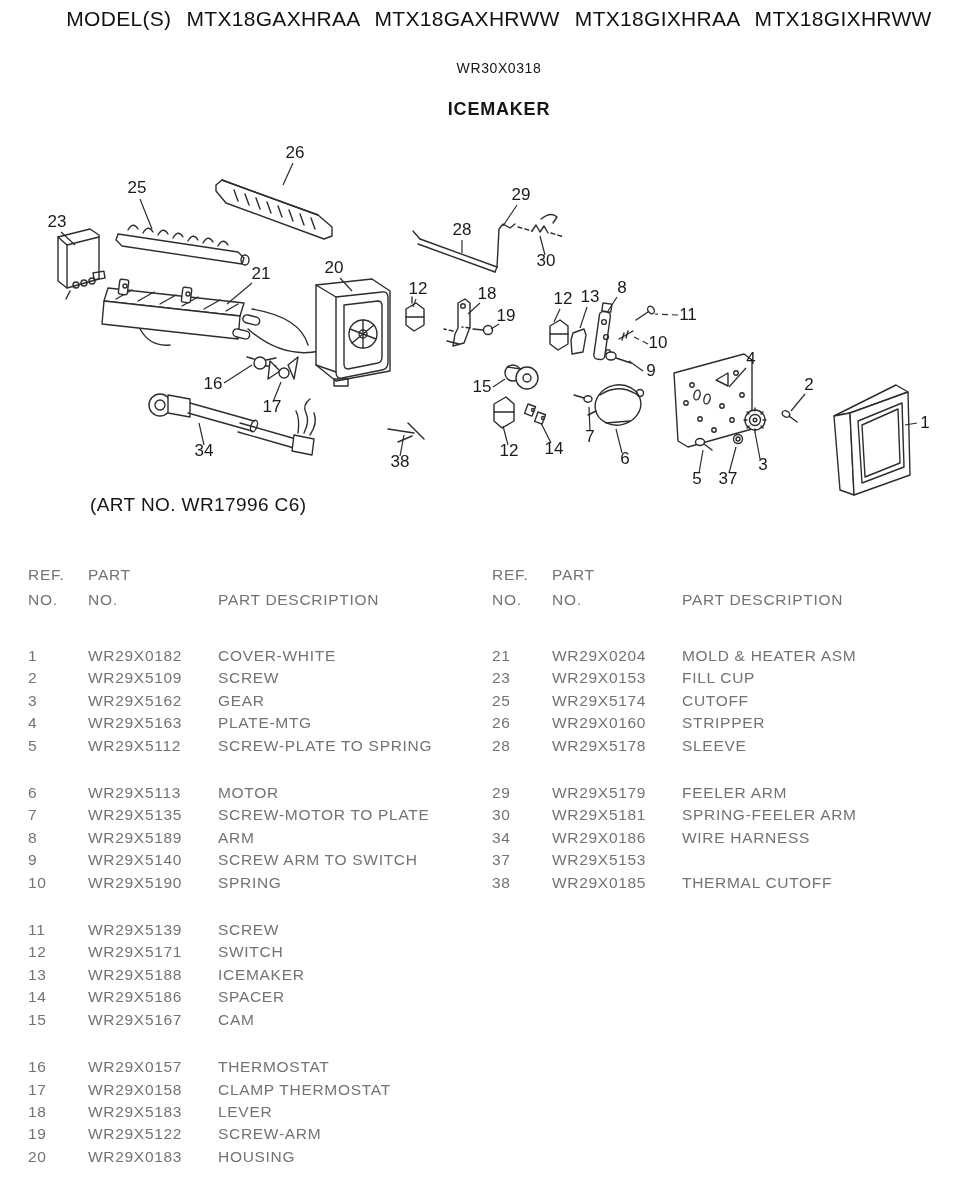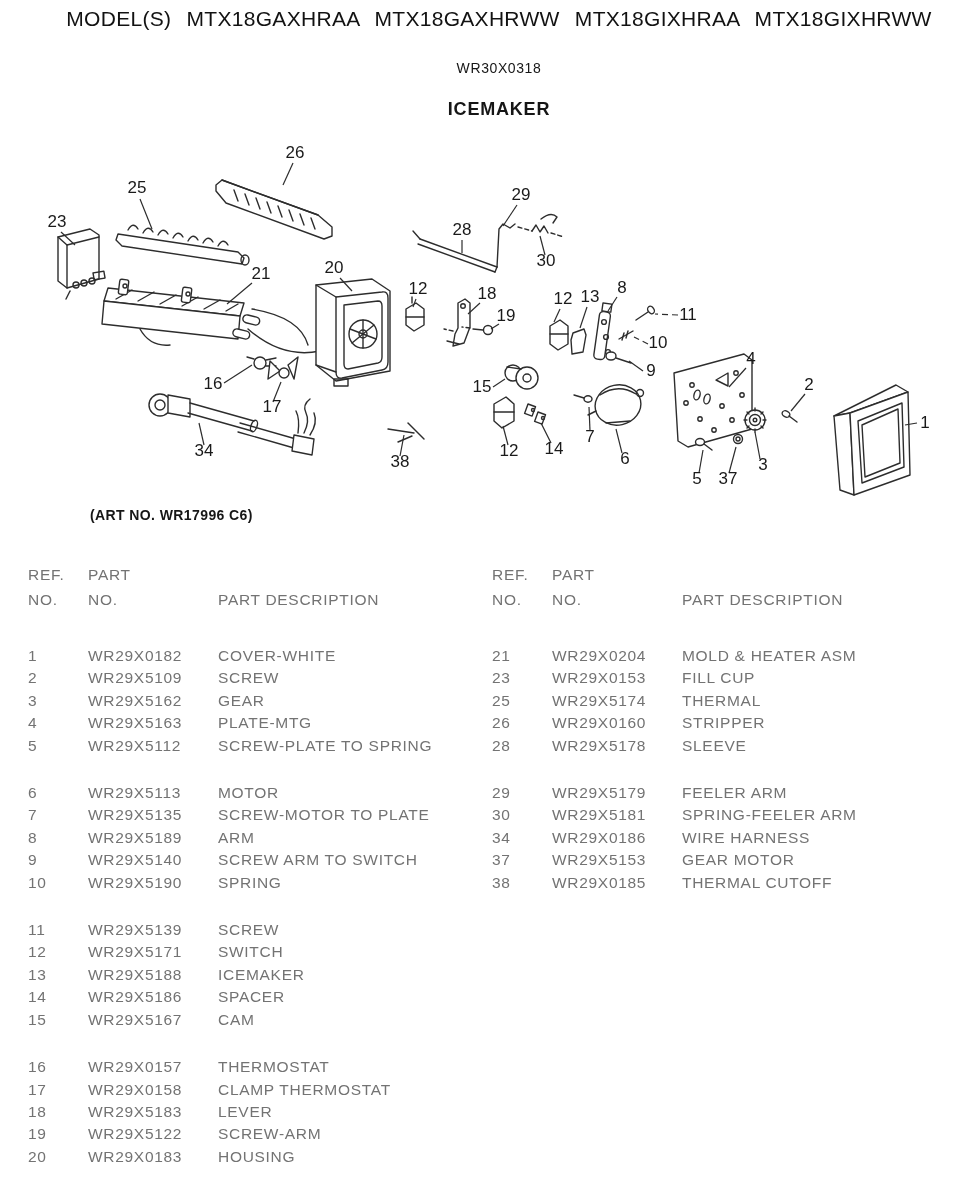--- a/index.html
+++ b/index.html
@@ -4,21 +4,21 @@
 <style>
   html,body{margin:0;padding:0;}
   body{
     width:958px;height:1200px;position:relative;background:#ffffff;
     font-family:"Liberation Sans",sans-serif;color:#161616;overflow:hidden;
   }
   .hdr{position:absolute;left:0;width:100%;text-align:center;white-space:nowrap;margin-left:20px;}
   #models-line{top:7px;font-size:21px;letter-spacing:.3px;word-spacing:9px;color:#121212;}
   #assembly-number{top:60px;font-size:14px;letter-spacing:.6px;}
   #assembly-title{top:99px;font-size:18px;letter-spacing:.8px;font-weight:bold;}
-  #art-note{position:absolute;left:90px;top:507px;font-size:14px;font-weight:700;letter-spacing:.4px;}
+  #art-note{position:absolute;left:90px;top:494px;font-size:19px;font-weight:400;letter-spacing:.4px;}
   #diagram{position:absolute;left:0;top:133px;}
   #diagram .ln{stroke:#2d2d2d;stroke-width:1.4;fill:none;stroke-linejoin:round;stroke-linecap:round;}
   #diagram .fw{stroke:#2d2d2d;stroke-width:1.4;fill:#ffffff;stroke-linejoin:round;}
   #diagram .callout-text{font-size:17px;fill:#1a1a1a;}
   #diagram .leader{stroke:#2d2d2d;stroke-width:1.2;fill:none;}
   .pcol{position:absolute;top:562px;width:456px;font-size:15.5px;letter-spacing:.7px;color:#737373;}
   #col-left{left:28px;}
   #col-right{left:492px;}
   .thead{display:grid;grid-template-columns:60px 130px 1fr;line-height:25px;}
   .rows{margin-top:33px;}
@@ -493,21 +493,21 @@
           <span>MOLD &amp; HEATER ASM</span>
         </div>
         <div class="trow">
           <span>23</span>
           <span>WR29X0153</span>
           <span>FILL CUP</span>
         </div>
         <div class="trow">
           <span>25</span>
           <span>WR29X5174</span>
-          <span>THERMAL</span>
+          <span>CUTOFF</span>
         </div>
         <div class="trow">
           <span>26</span>
           <span>WR29X0160</span>
           <span>STRIPPER</span>
         </div>
         <div class="trow">
           <span>28</span>
           <span>WR29X5178</span>
           <span>SLEEVE</span>
@@ -525,21 +525,20 @@
           <span>SPRING-FEELER ARM</span>
         </div>
         <div class="trow">
           <span>34</span>
           <span>WR29X0186</span>
           <span>WIRE HARNESS</span>
         </div>
         <div class="trow">
           <span>37</span>
           <span>WR29X5153</span>
-          <span>GEAR MOTOR</span>
         </div>
         <div class="trow">
           <span>38</span>
           <span>WR29X0185</span>
           <span>THERMAL CUTOFF</span>
         </div>
       </div>
     </div>
 </div>
 

